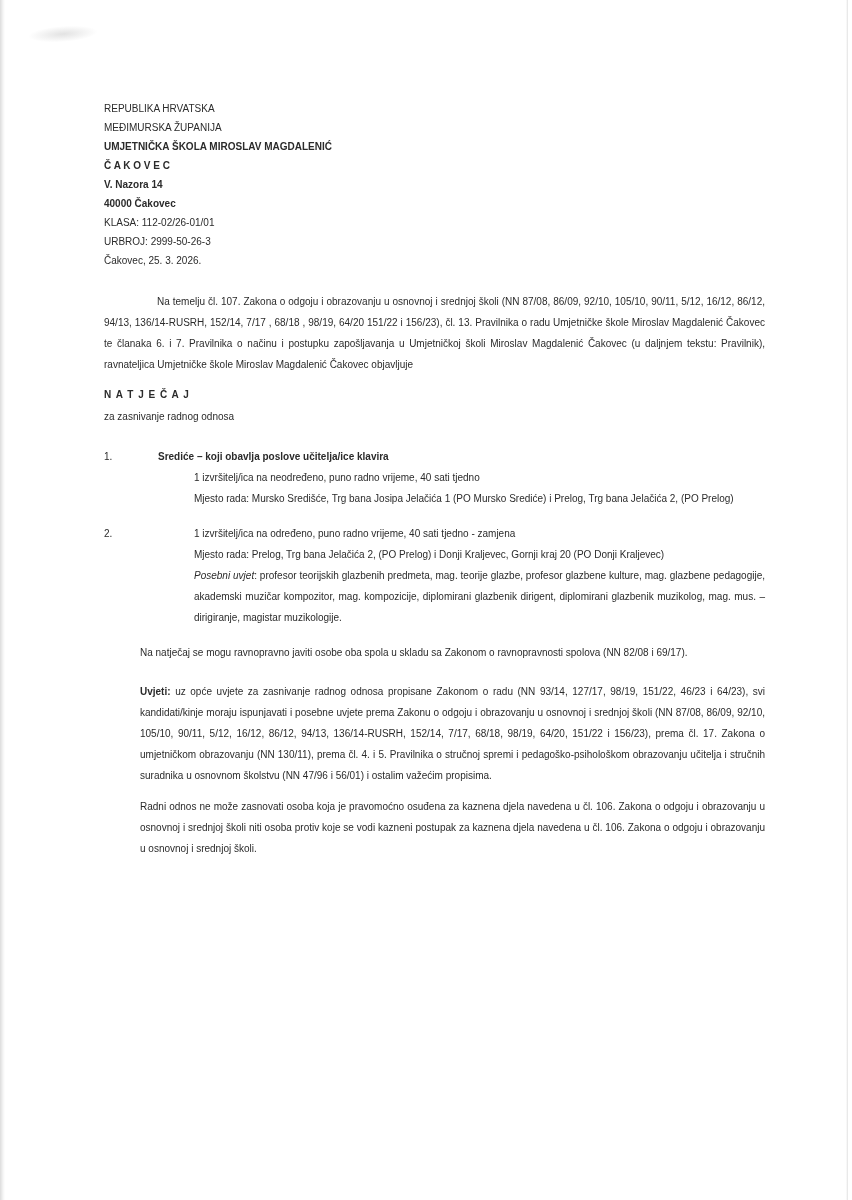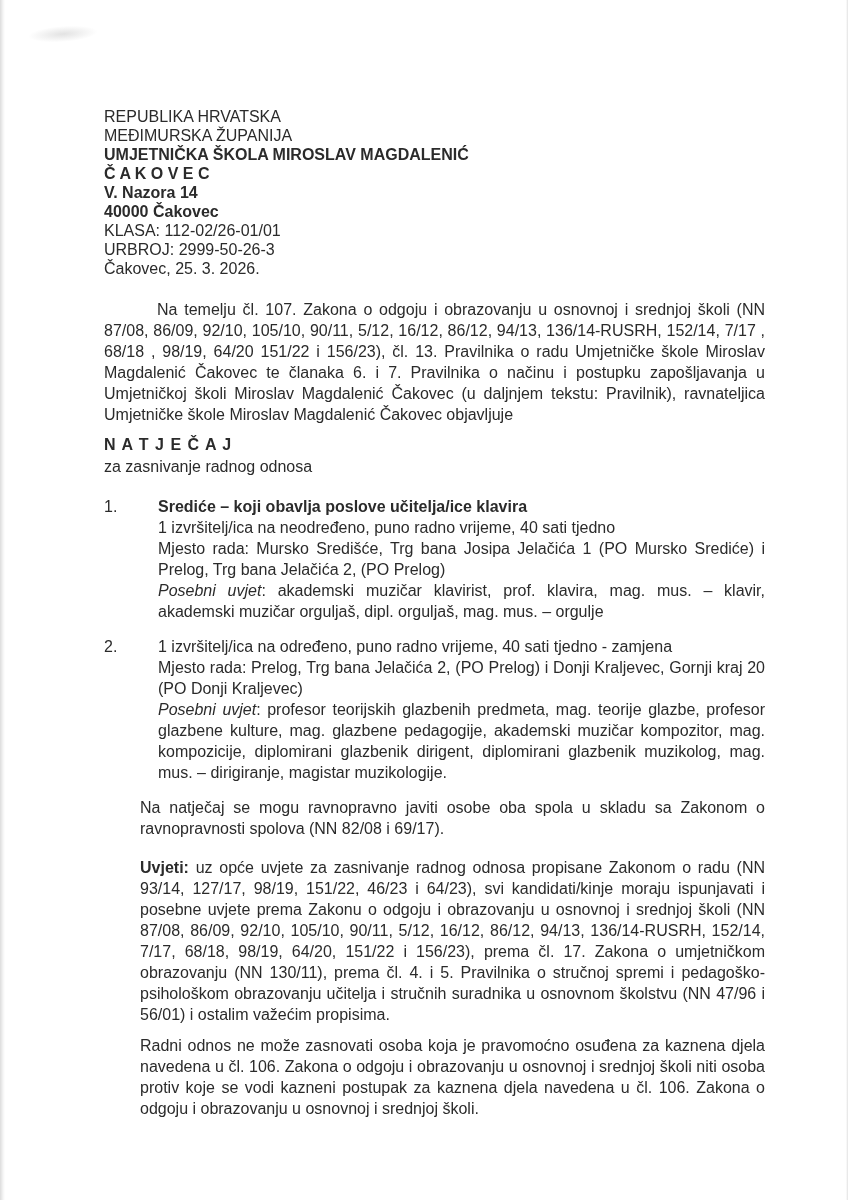--- a/index.html
+++ b/index.html
@@ -36,22 +36,22 @@
     left: 28px; top: 26px;
     width: 70px; height: 16px;
     background: radial-gradient(ellipse at center, rgba(160,160,160,0.30), rgba(160,160,160,0) 70%);
     transform: rotate(-4deg);
     z-index: 1;
   }
   .content {
     position: absolute;
     left: 104px;
     width: 661px;
-    top: 107px;
-    font-size: 16px;
+    top: 99px;
+    font-size: 10px;
     line-height: 21px;
     z-index: 3;
   }
   .letterhead {
     line-height: 19px;
     margin-bottom: 21px;
   }
   .lh-line { white-space: nowrap; }
   .b { font-weight: bold; }
   .it { font-style: italic; }
@@ -79,21 +79,21 @@
   }
   .job-number {
     position: absolute;
     left: 0;
     top: 0;
   }
   .job-heading {
     font-weight: bold;
     white-space: nowrap;
   }
-  .job-line { text-align: justify; }
+  .job-line { text-align: justify; margin-left: 36px; }
   .para {
     text-align: justify;
     margin-left: 36px;
   }
   .equality { margin-bottom: 18px; margin-top: 4px; }
   .conditions { margin-bottom: 10px; margin-top: 18px; }
   .criminal { margin-top: 9px; }
 </style>
 </head>
 <body>
@@ -121,21 +121,20 @@
   <div class="title-block">
     <div class="doc-title">N A T J E Č A J</div>
     <div class="doc-subtitle">za zasnivanje radnog odnosa</div>
   </div>
 
   <div class="job-item">
     <span class="job-number">1.</span>
     <div class="job-heading">Srediće – koji obavlja poslove učitelja/ice klavira</div>
     <div class="job-line">1 izvršitelj/ica na neodređeno, puno radno vrijeme, 40 sati tjedno</div>
     <div class="job-line">Mjesto rada: Mursko Središće, Trg bana Josipa Jelačića 1 (PO Mursko Srediće) i Prelog, Trg bana Jelačića 2, (PO Prelog)</div>
-    <div class="job-line"><span class="it">Posebni uvjet</span><span>: akademski muzičar klavirist, prof. klavira, mag. mus. – klavir, akademski muzičar orguljaš, dipl. orguljaš, mag. mus. – orgulje</span></div>
   </div>
 
   <div class="job-item">
     <span class="job-number">2.</span>
     <div class="job-line">1 izvršitelj/ica na određeno, puno radno vrijeme, 40 sati tjedno - zamjena</div>
     <div class="job-line">Mjesto rada: Prelog, Trg bana Jelačića 2, (PO Prelog) i Donji Kraljevec, Gornji kraj 20 (PO Donji Kraljevec)</div>
     <div class="job-line"><span class="it">Posebni uvjet</span><span>: profesor teorijskih glazbenih predmeta, mag. teorije glazbe, profesor glazbene kulture, mag. glazbene pedagogije, akademski muzičar kompozitor, mag. kompozicije, diplomirani glazbenik dirigent, diplomirani glazbenik muzikolog, mag. mus. – dirigiranje, magistar muzikologije.</span></div>
   </div>
 
   <p class="para equality" style="margin-top:4px;">Na natječaj se mogu ravnopravno javiti osobe oba spola u skladu sa Zakonom o ravnopravnosti spolova (NN 82/08 i 69/17).</p>

